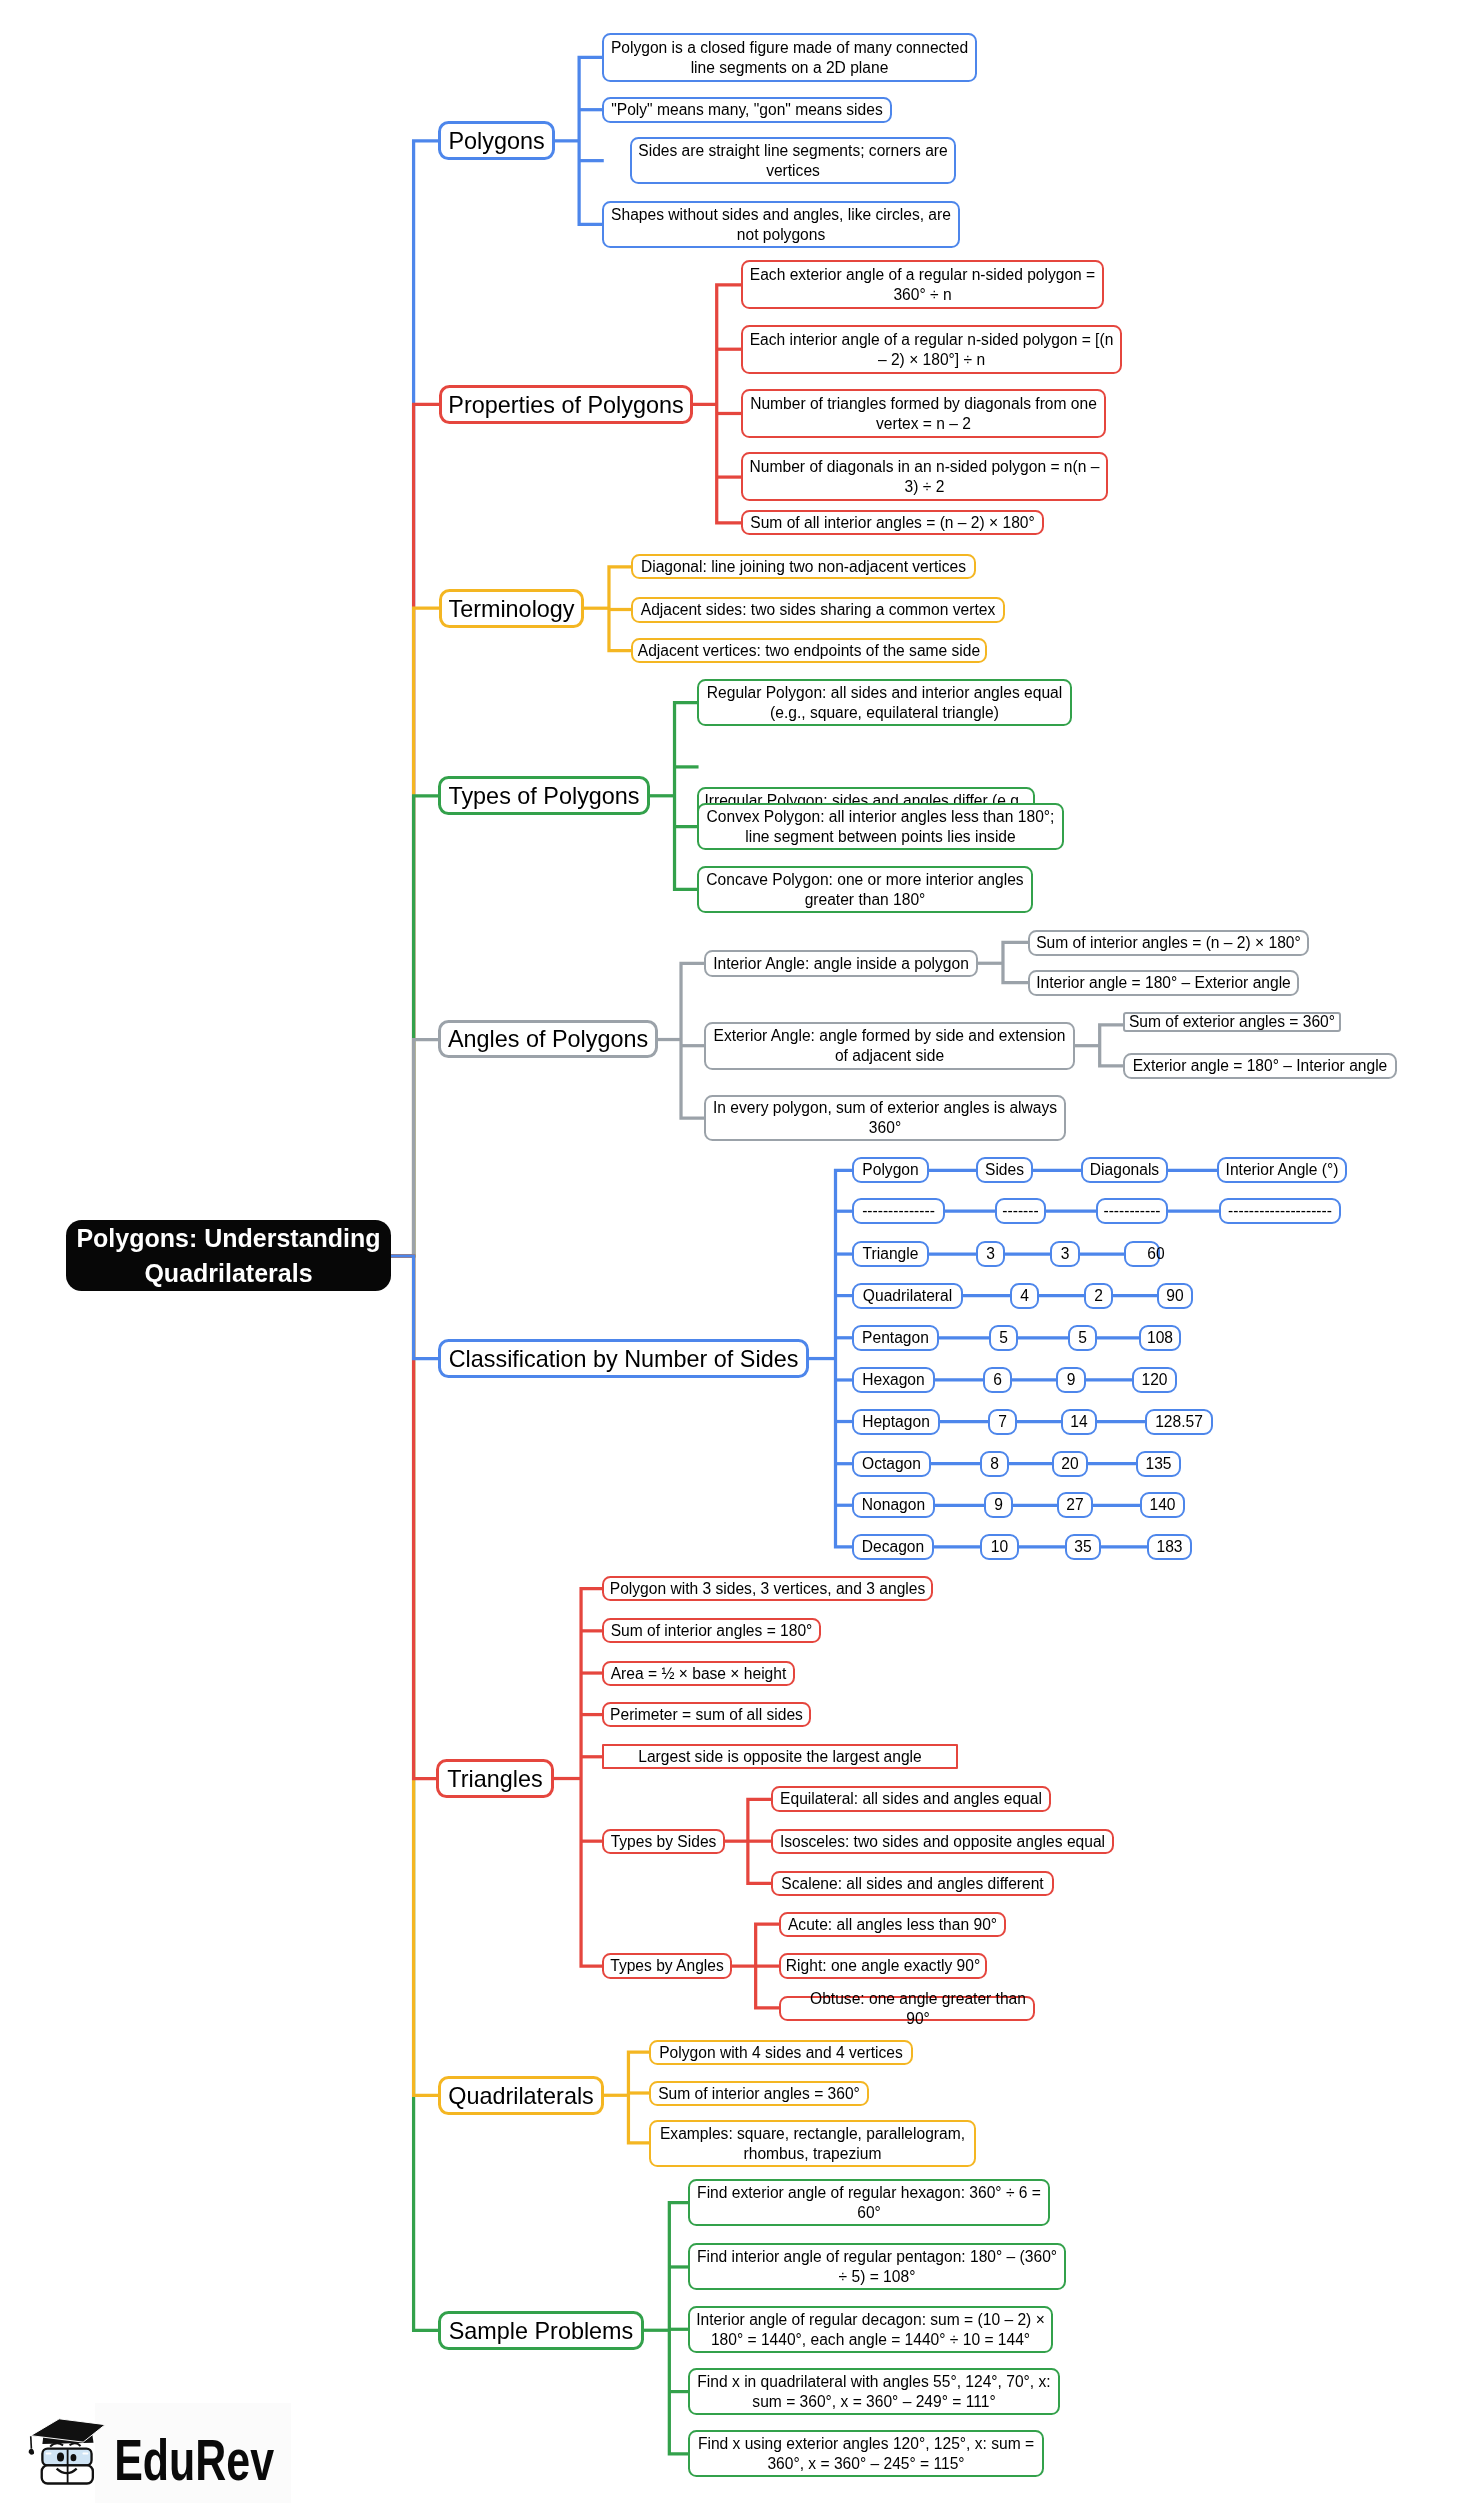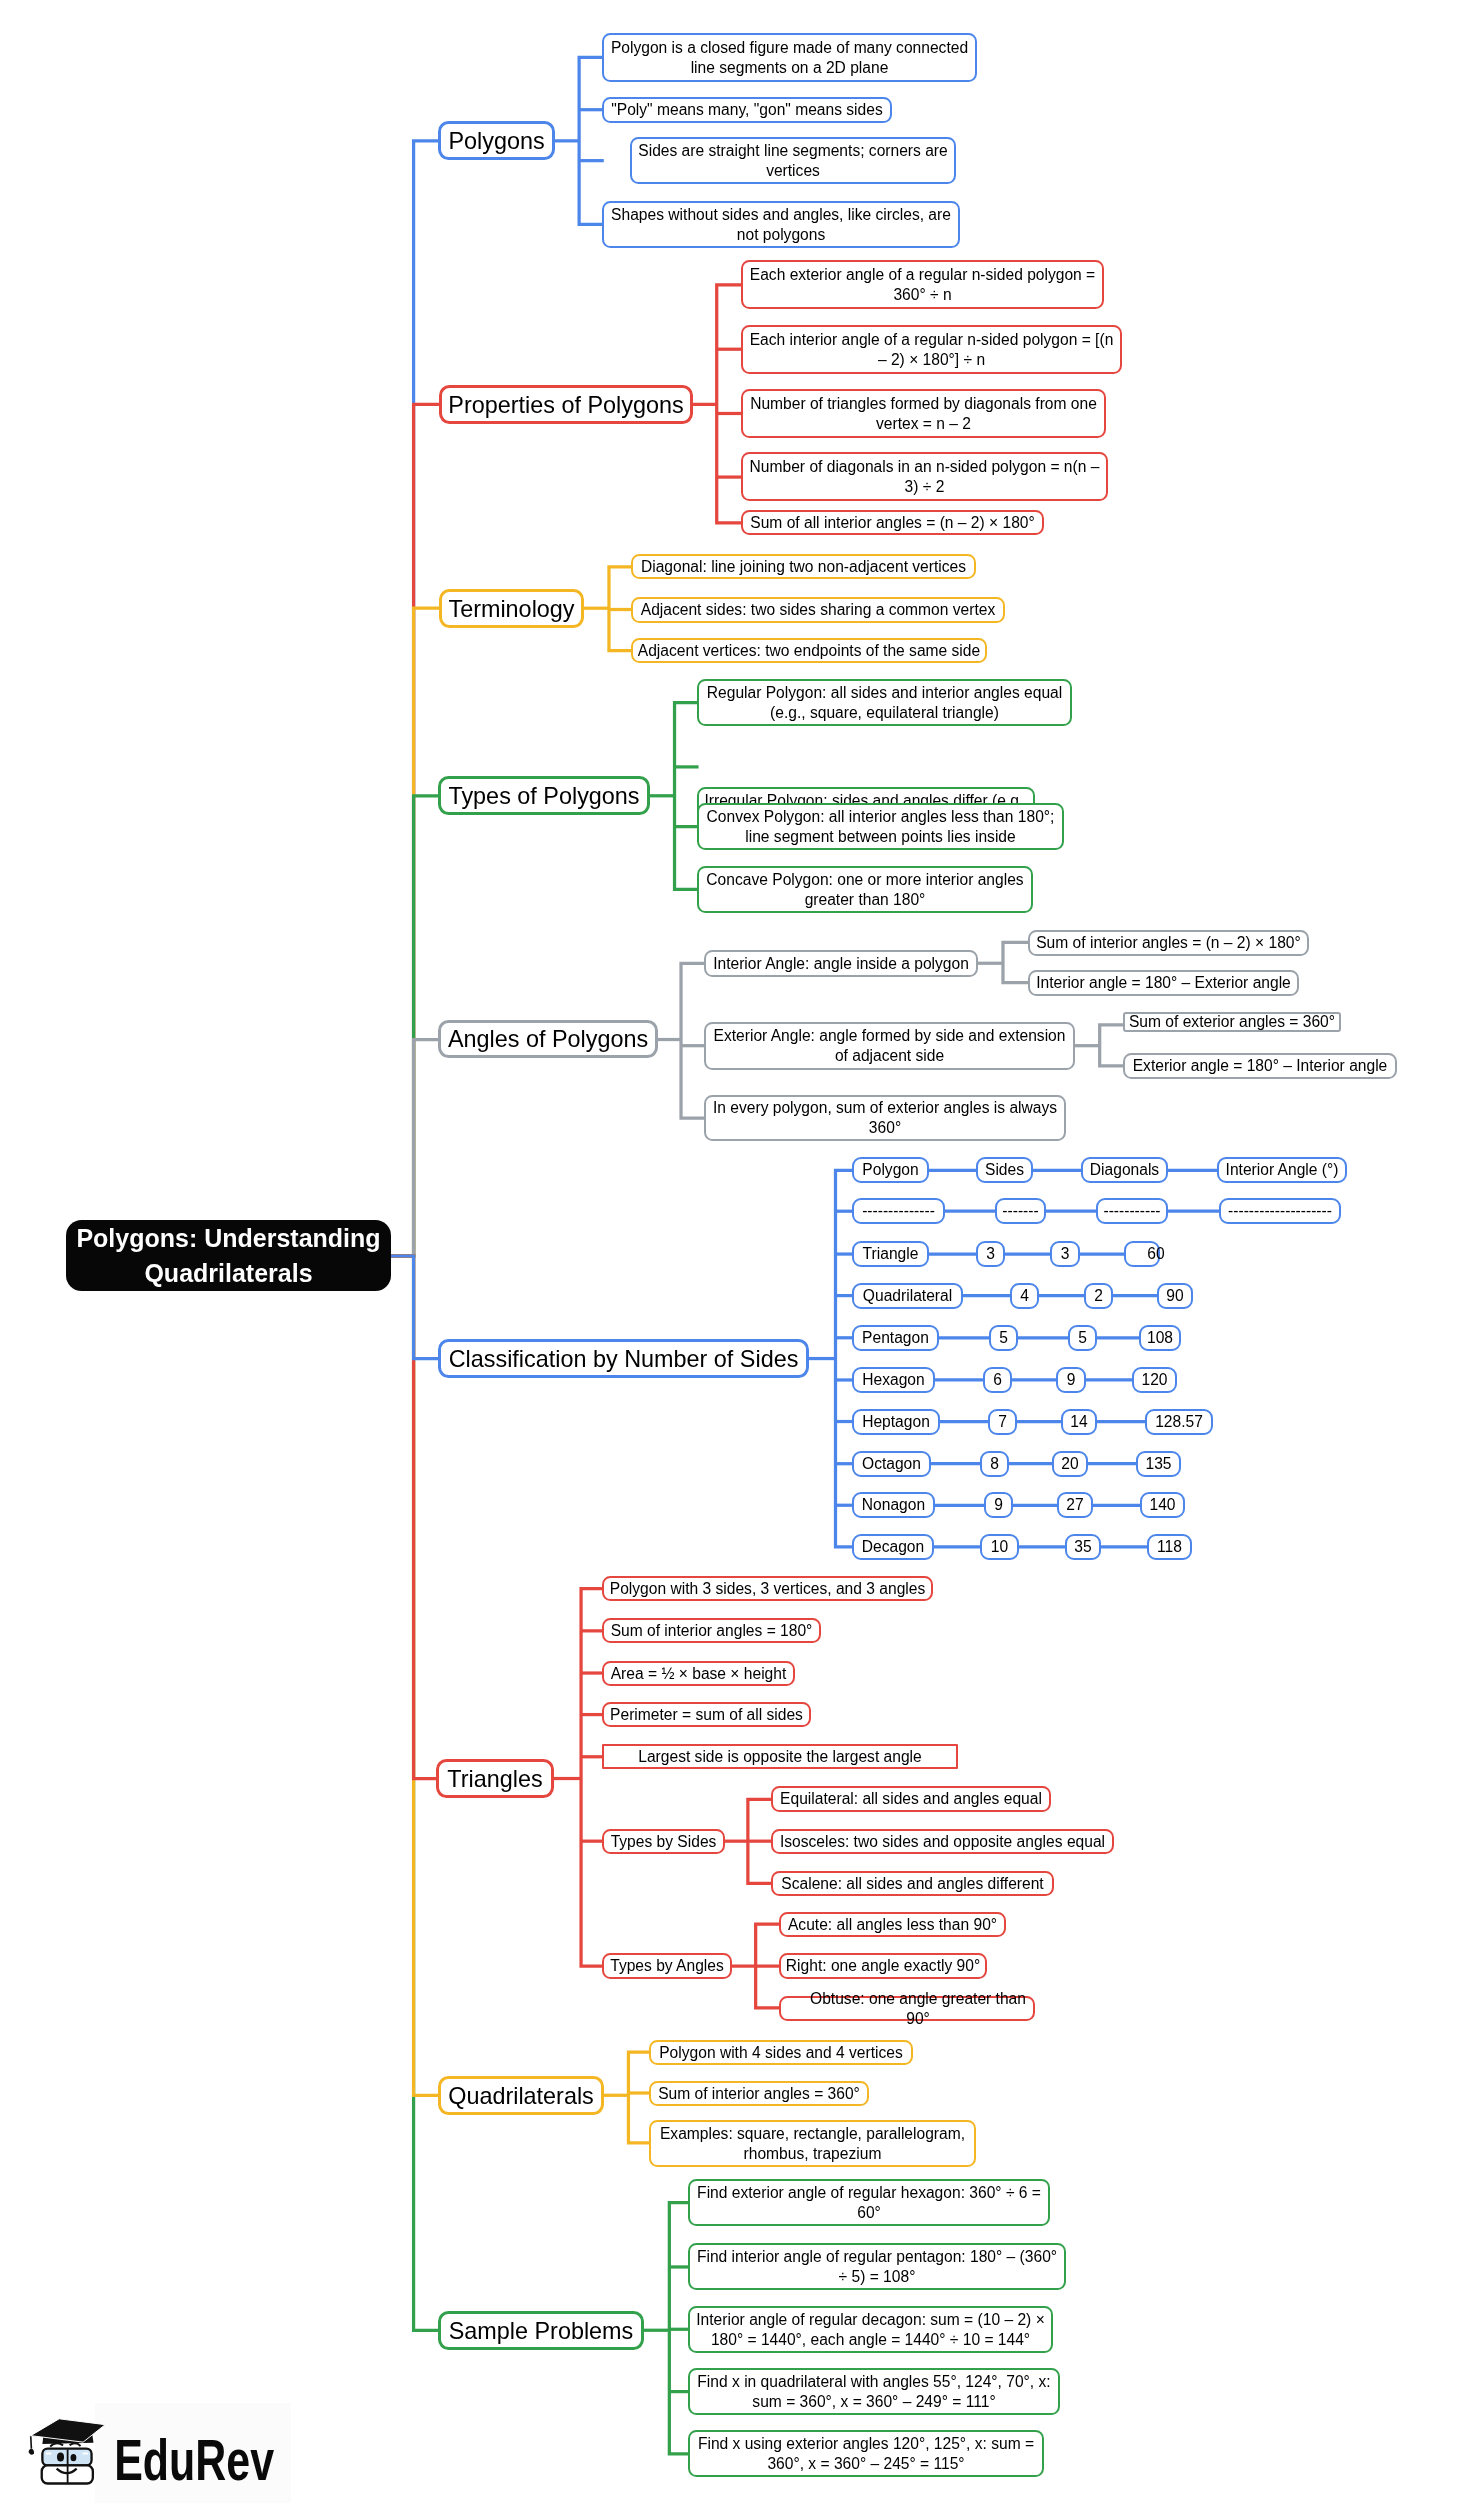--- a/index.html
+++ b/index.html
@@ -192,21 +192,21 @@
 <div class="n" style="left:980px;top:1451px;width:29px;height:26px;border:2.9px solid #4d86eb;border-radius:9px;font-size:15.6px;line-height:20px;">8</div>
 <div class="n" style="left:1052px;top:1451px;width:36px;height:26px;border:2.9px solid #4d86eb;border-radius:9px;font-size:15.6px;line-height:20px;">20</div>
 <div class="n" style="left:1136px;top:1451px;width:45px;height:26px;border:2.9px solid #4d86eb;border-radius:9px;font-size:15.6px;line-height:20px;">135</div>
 <div class="n" style="left:852px;top:1492px;width:83px;height:26px;border:2.9px solid #4d86eb;border-radius:9px;font-size:15.6px;line-height:20px;">Nonagon</div>
 <div class="n" style="left:984px;top:1492px;width:29px;height:26px;border:2.9px solid #4d86eb;border-radius:9px;font-size:15.6px;line-height:20px;">9</div>
 <div class="n" style="left:1057px;top:1492px;width:36px;height:26px;border:2.9px solid #4d86eb;border-radius:9px;font-size:15.6px;line-height:20px;">27</div>
 <div class="n" style="left:1140px;top:1492px;width:45px;height:26px;border:2.9px solid #4d86eb;border-radius:9px;font-size:15.6px;line-height:20px;">140</div>
 <div class="n" style="left:852px;top:1534px;width:82px;height:26px;border:2.9px solid #4d86eb;border-radius:9px;font-size:15.6px;line-height:20px;">Decagon</div>
 <div class="n" style="left:980px;top:1534px;width:39px;height:26px;border:2.9px solid #4d86eb;border-radius:9px;font-size:15.6px;line-height:20px;">10</div>
 <div class="n" style="left:1065px;top:1534px;width:36px;height:26px;border:2.9px solid #4d86eb;border-radius:9px;font-size:15.6px;line-height:20px;">35</div>
-<div class="n" style="left:1147px;top:1534px;width:45px;height:26px;border:2.9px solid #4d86eb;border-radius:9px;font-size:15.6px;line-height:20px;">118</div>
+<div class="n" style="left:1147px;top:1534px;width:45px;height:26px;border:2.9px solid #4d86eb;border-radius:9px;font-size:15.6px;line-height:20px;">183</div>
 <div class="n root" style="left:66px;top:1220px;width:325px;height:71px;background:#070707;border:none;border-radius:15.6px;color:#fff;font-weight:bold;font-size:25px;line-height:35px;">Polygons: Understanding<br>Quadrilaterals</div>
 
 <div style="position:absolute;left:95px;top:2403px;width:196px;height:100px;background:#fbfbfb;"></div>
 <svg class="logo" width="279" height="110" viewBox="0 0 430 170" style="left:19.5px;top:2402px;">
   <g>
     <path d="M36 48 L110 42 L113 63 L34 65 Z" fill="#111"></path>
     <path d="M46 69 q9 -9 20 -2" stroke="#111" stroke-width="3" fill="none"></path>
     <path d="M76 67 q9 -7 17 1" stroke="#111" stroke-width="3" fill="none"></path>
     <path d="M16 52 L60 26 L131 35 L97 62 Z" fill="#111" stroke="#fff" stroke-width="1.5"></path>
     <path d="M16 53 L17 72" stroke="#111" stroke-width="2.5" fill="none"></path>

